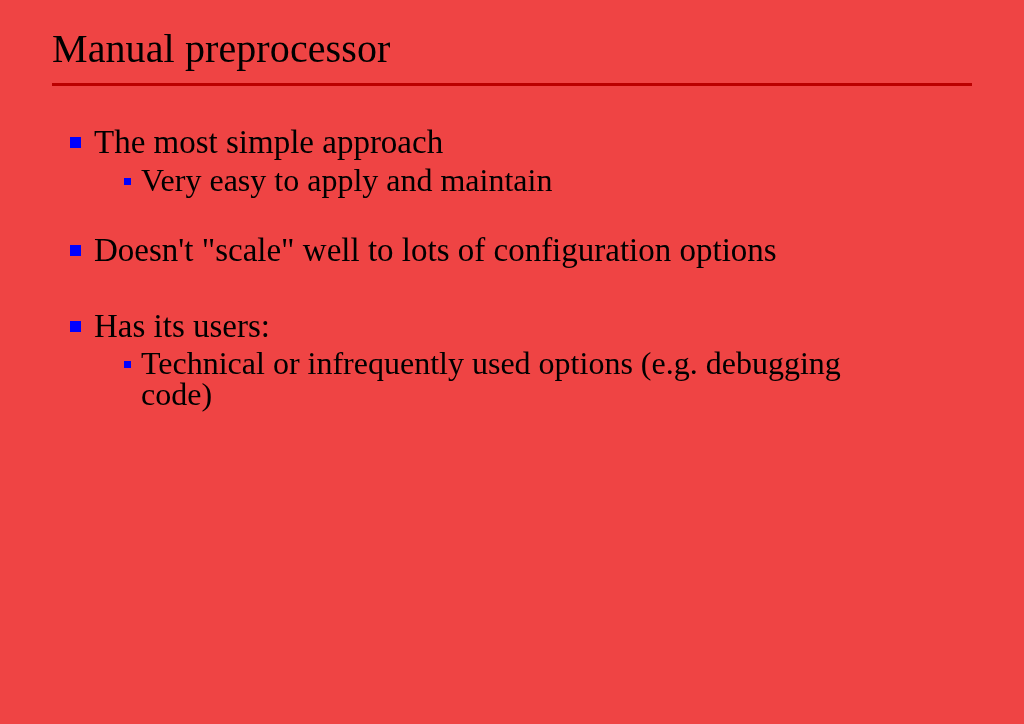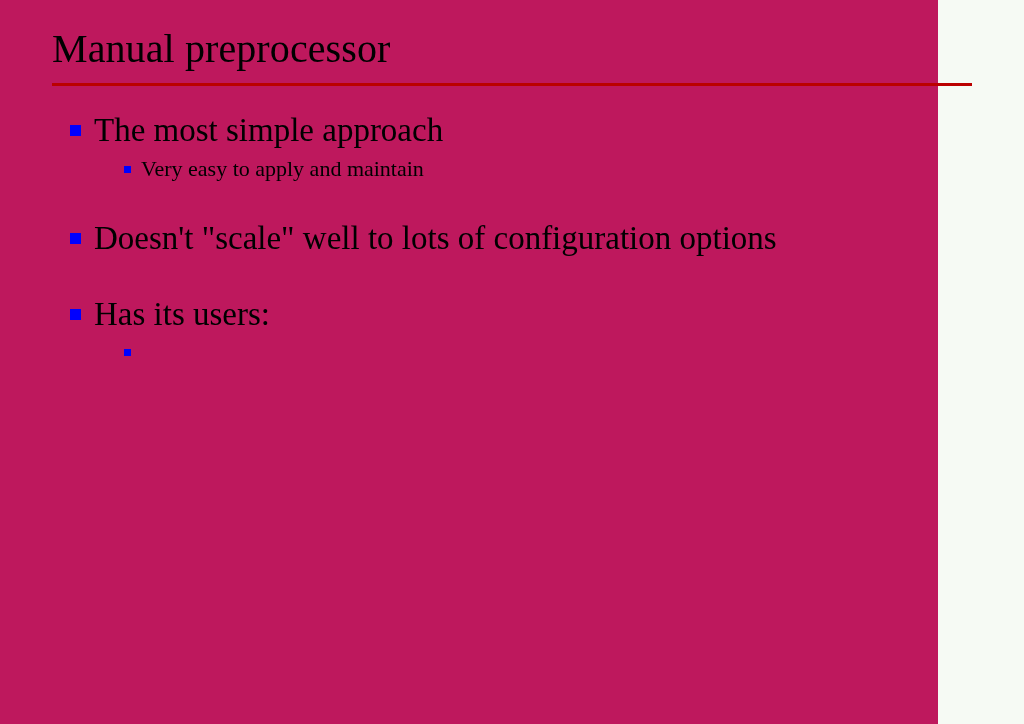--- a/index.html
+++ b/index.html
@@ -9,23 +9,23 @@
   body {
     width: 1024px;
     height: 724px;
     background: #f6faf4;
     font-family: "Liberation Serif", "DejaVu Serif", serif;
     color: #000000;
     overflow: hidden;
   }
   .slide {
     position: relative;
-    width: 938px;
+    width: 1024px;
     height: 724px;
-    background: #be185d;
+    background: #ef4444;
   }
 
   
   .title-block {
     position: absolute;
     left: 52px;
     top: 26px;
     width: 920px;
   }
   .slide-title {
@@ -63,39 +63,40 @@
   }
 
   
   .l1 {
     position: relative;
     padding-left: 94px;
     min-height: 44px;
     font-size: 33px;
     line-height: 44px;
     color: #000000;
+    margin-top: 12px;
   }
   .l1 > .marker {
     position: absolute;
     left: 70px;
     top: 17px;
     width: 11px;
     height: 11px;
     background: #0000ff;
   }
   .l1 > .text {
     display: block;
   }
 
   
   .l2 {
     position: relative;
     padding-left: 141px;
     min-height: 31px;
-    font-size: 22px;
+    font-size: 32px;
     line-height: 31px;
     color: #000000;
   }
   .l2 > .marker {
     position: absolute;
     left: 124px;
     top: 13px;
     width: 7px;
     height: 7px;
     background: #0000ff;
@@ -139,17 +140,18 @@
     </div>
 
 
     <div class="group">
       <div class="l1">
         <span class="marker"></span>
         <span class="text">Has its users:</span>
       </div>
       <div class="l2">
         <span class="marker"></span>
+        <span class="text">Technical or infrequently used options (e.g. debugging code)</span>
       </div>
     </div>
 
   </div>
 </div>
 
 </body></html>

